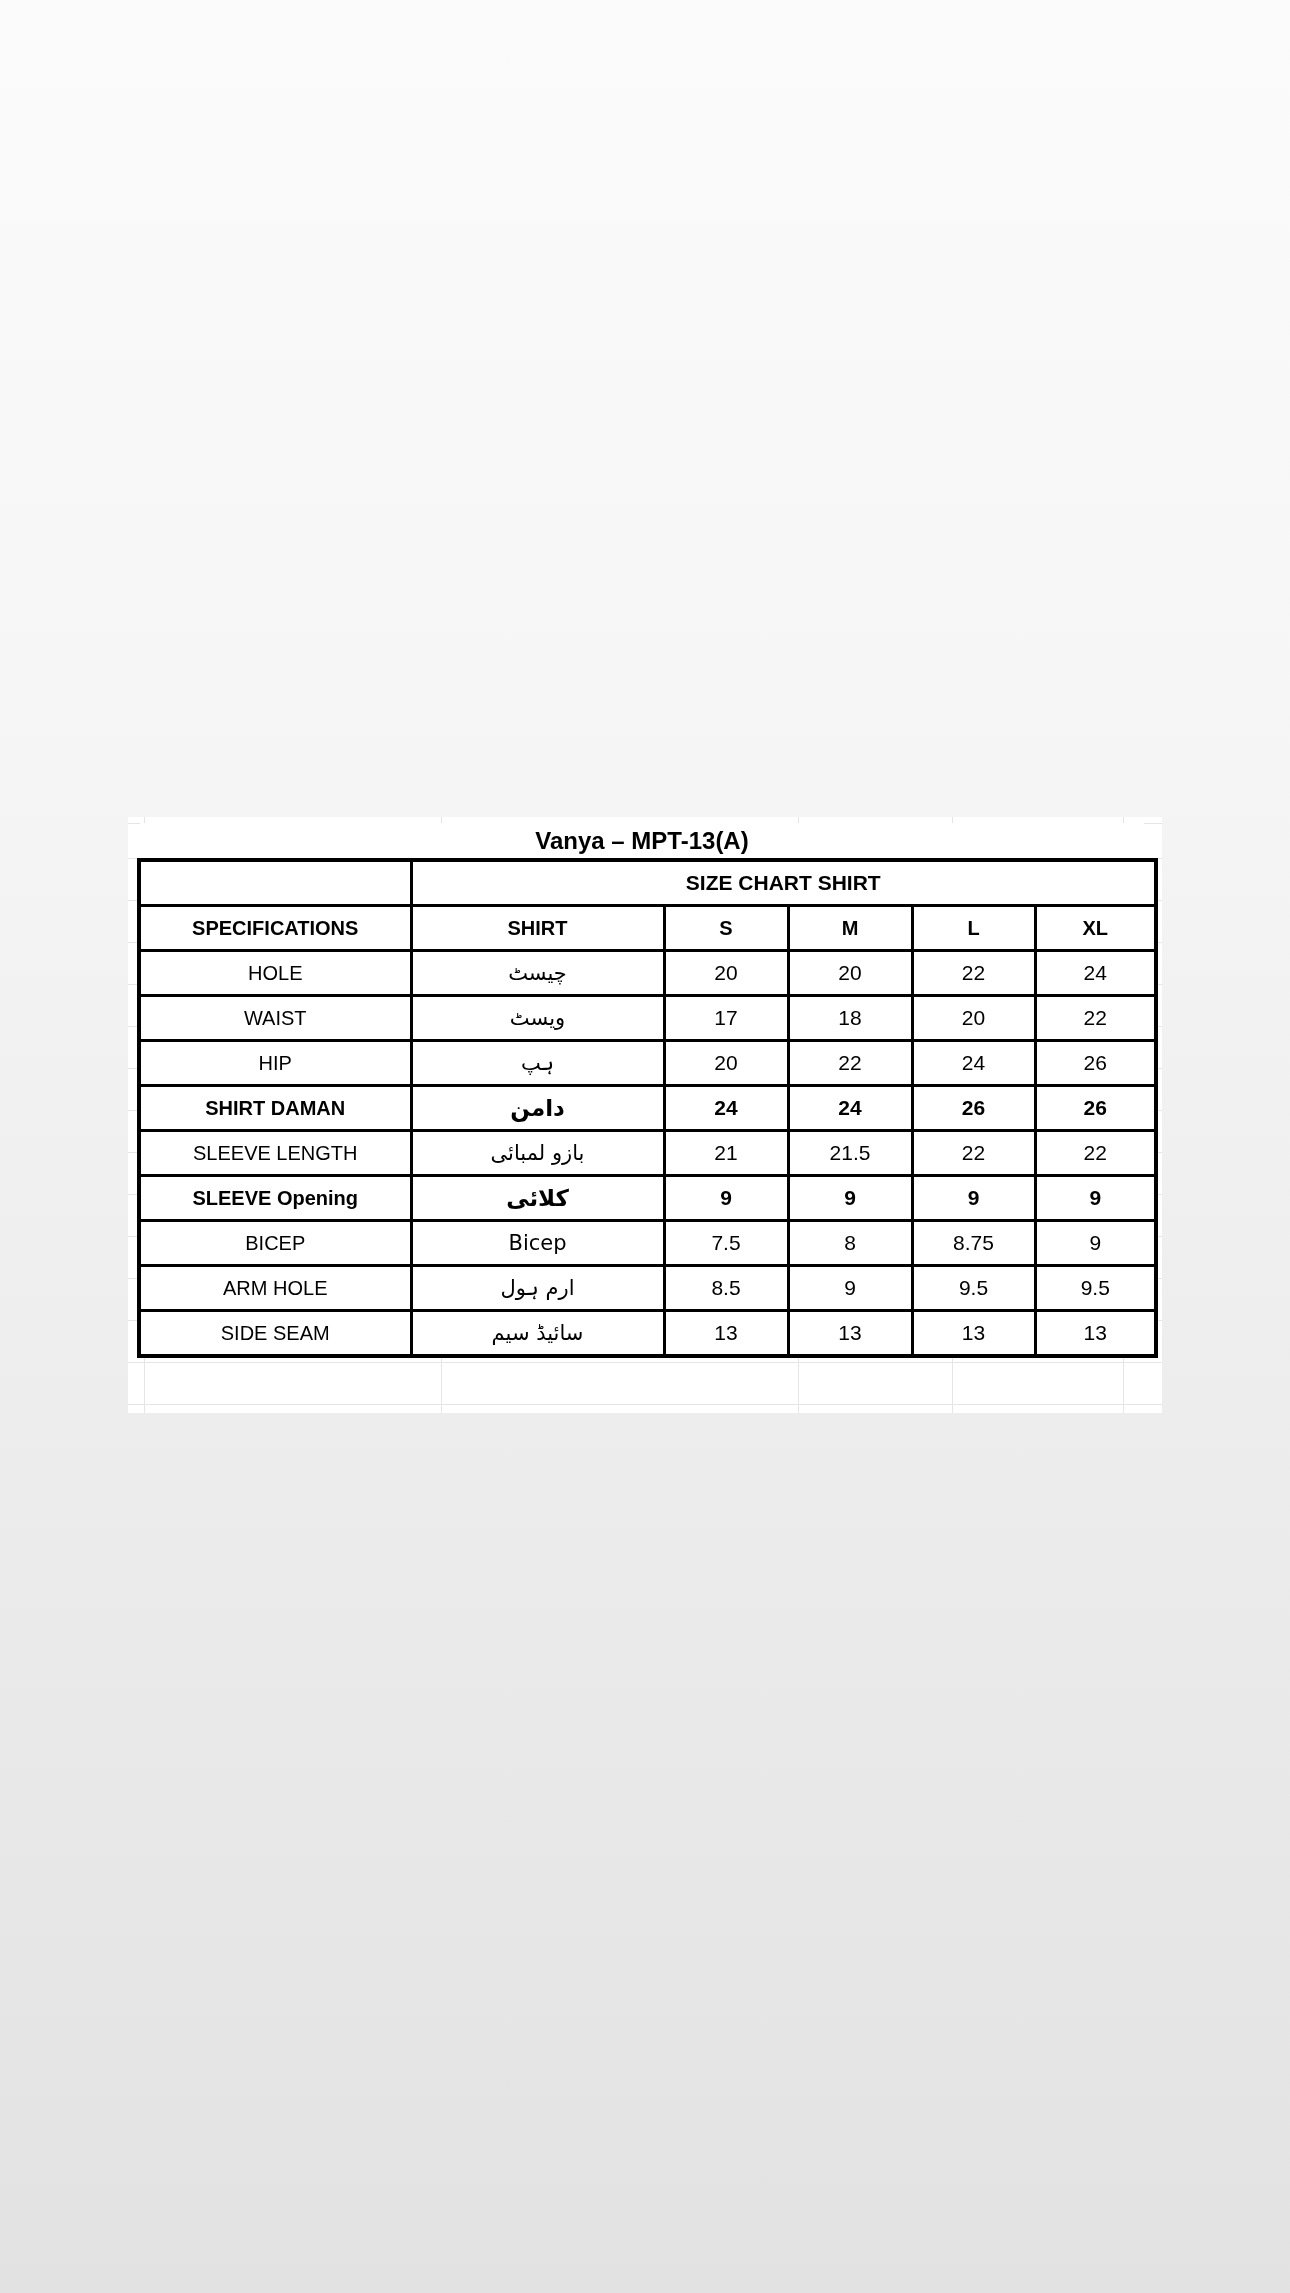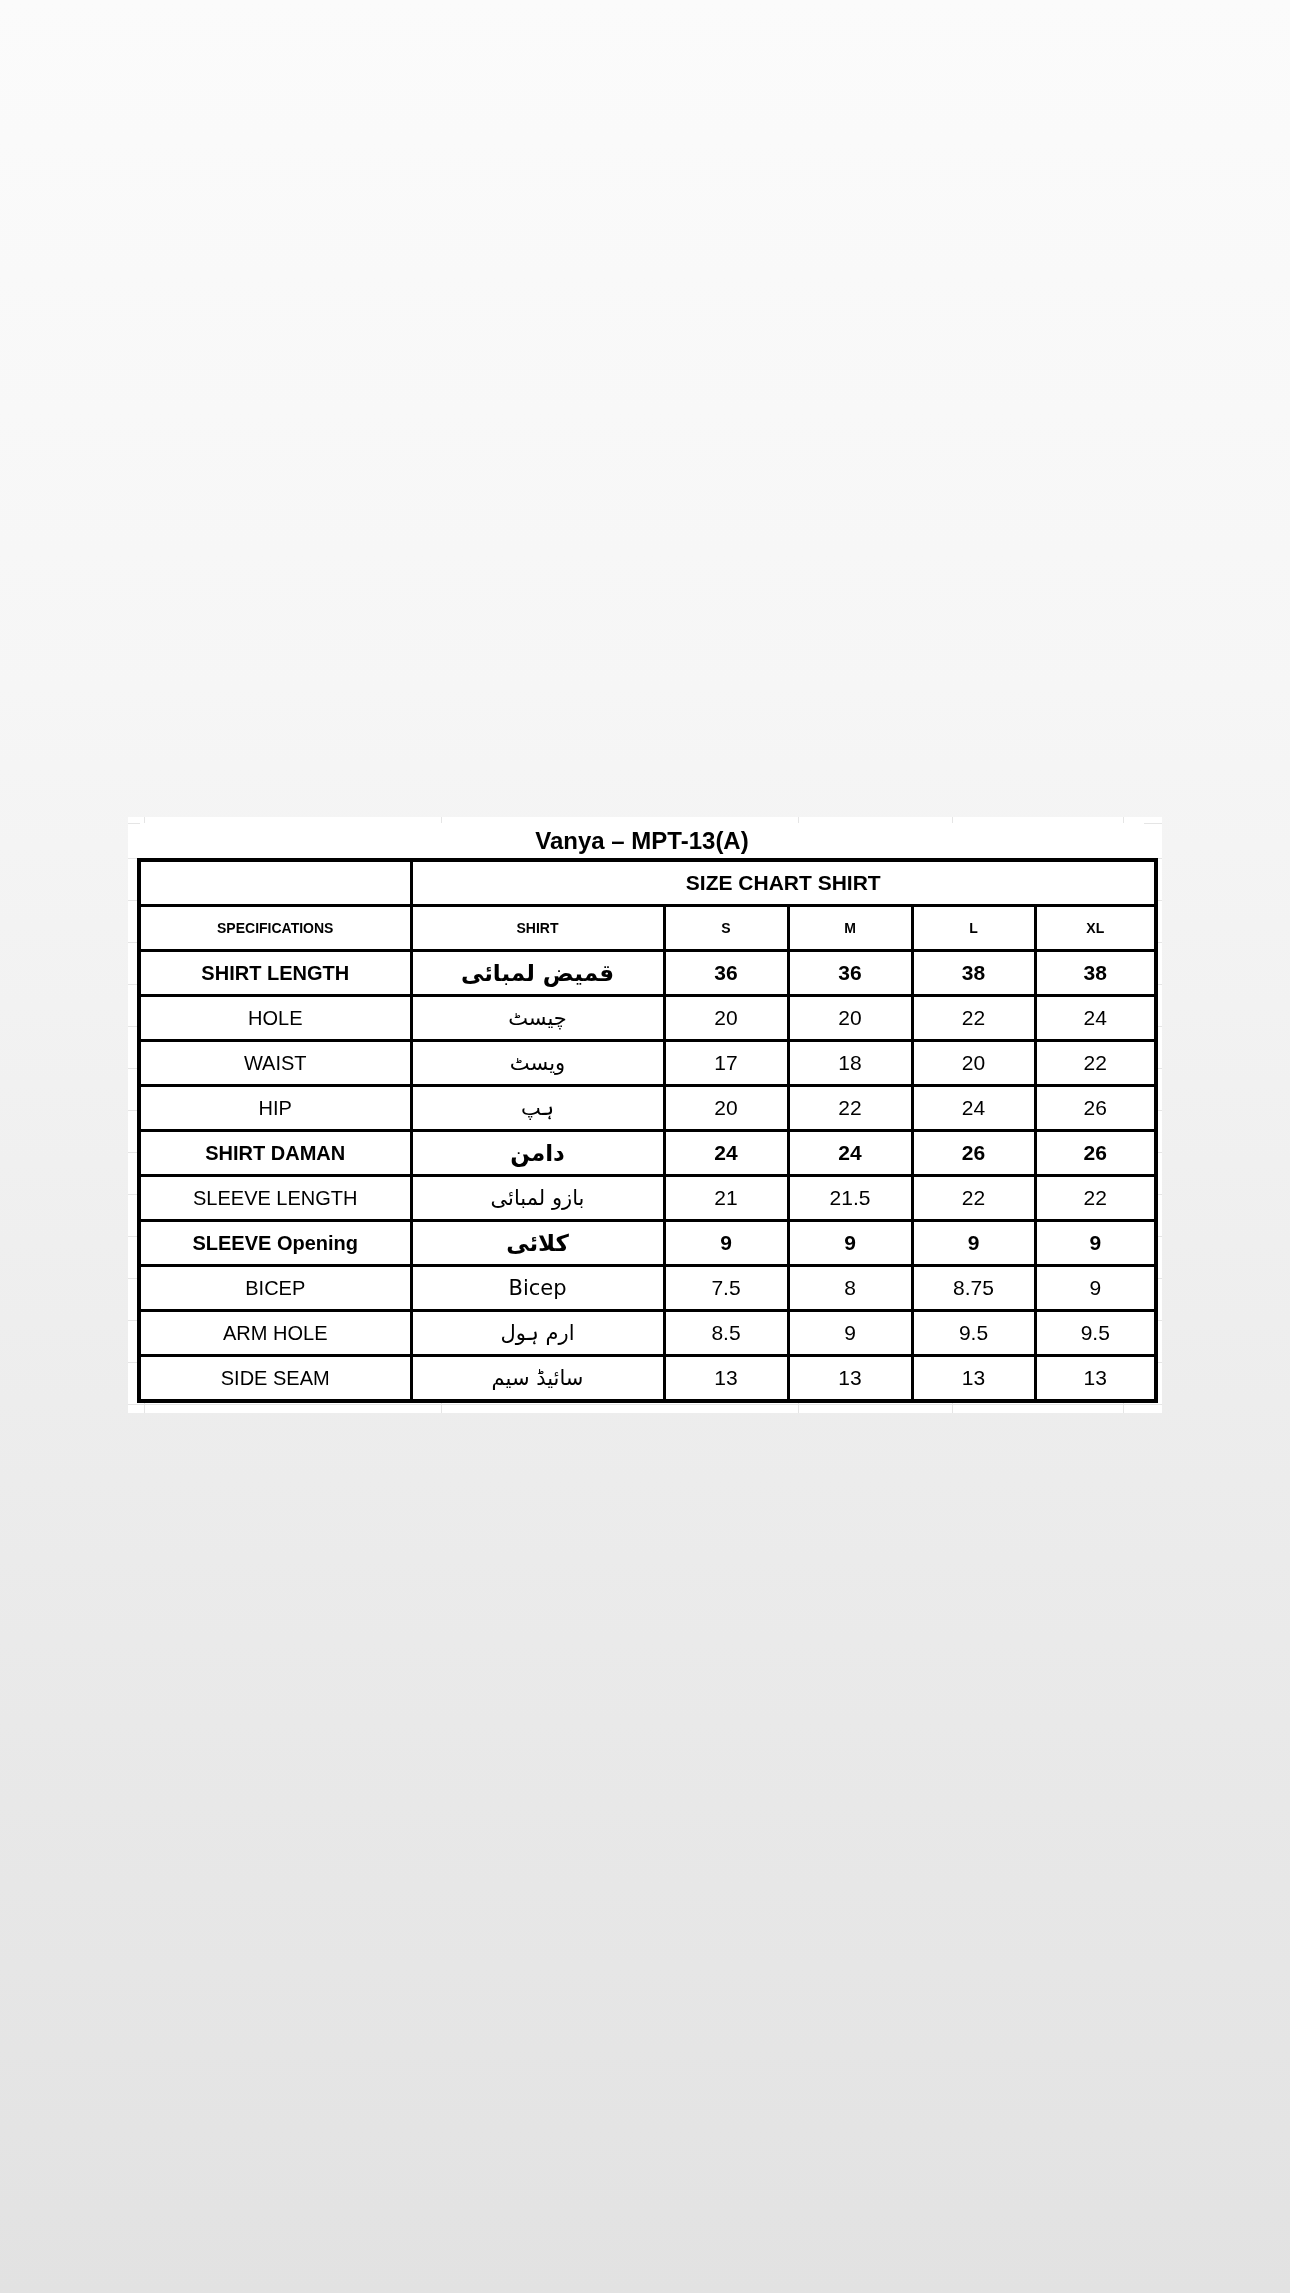--- a/index.html
+++ b/index.html
@@ -30,21 +30,21 @@
   }
   table.size-chart{
     position:absolute;left:9px;top:41px;width:1017px;
     border-collapse:collapse;table-layout:fixed;background:#fff;
     border:4px solid #000;
   }
   .size-chart th,.size-chart td{
     border:3px solid #000;height:42px;padding:0 2px;margin:0;
     text-align:center;vertical-align:middle;overflow:hidden;white-space:nowrap;
   }
-  .size-chart thead th{font-weight:700;font-size:14px;}
+  .size-chart thead th{font-weight:700;font-size:20px;}
   .size-chart th.merged{font-size:21px;}
   td.spec{font-size:20px;font-weight:400;}
   td.urdu{font-family:"DejaVu Sans","Liberation Sans",sans-serif;font-size:21px;direction:rtl;}
   td.val{font-size:21px;}
   tr.bold-row td{font-weight:700;}
   tr.bold-row td.urdu{font-size:23px;}
 </style>
 </head>
 <body>
 
@@ -68,28 +68,20 @@
       <tr>
         <th>SPECIFICATIONS</th>
         <th>SHIRT</th>
         <th>S</th>
         <th>M</th>
         <th>L</th>
         <th>XL</th>
       </tr>
     </thead>
     <tbody>
-        <tr class="bold-row">
-    <td class="spec">SHIRT LENGTH</td>
-    <td class="urdu">قمیض لمبائی</td>
-    <td class="val">36</td>
-    <td class="val">36</td>
-    <td class="val">38</td>
-    <td class="val">38</td>
-  </tr>
         <tr>
     <td class="spec">HOLE</td>
     <td class="urdu">چیسٹ</td>
     <td class="val">20</td>
     <td class="val">20</td>
     <td class="val">22</td>
     <td class="val">24</td>
   </tr>
         <tr>
     <td class="spec">WAIST</td>

